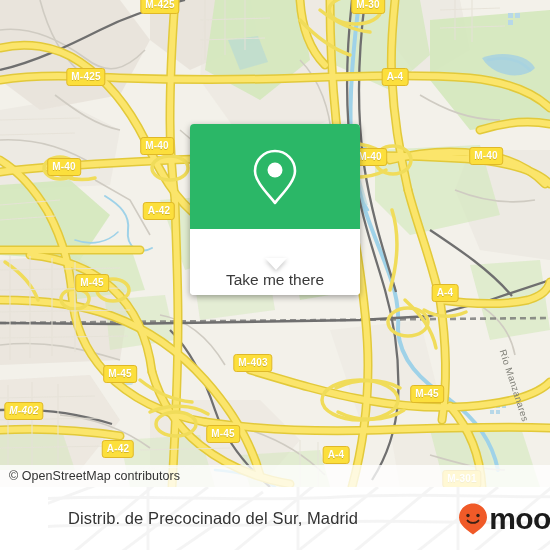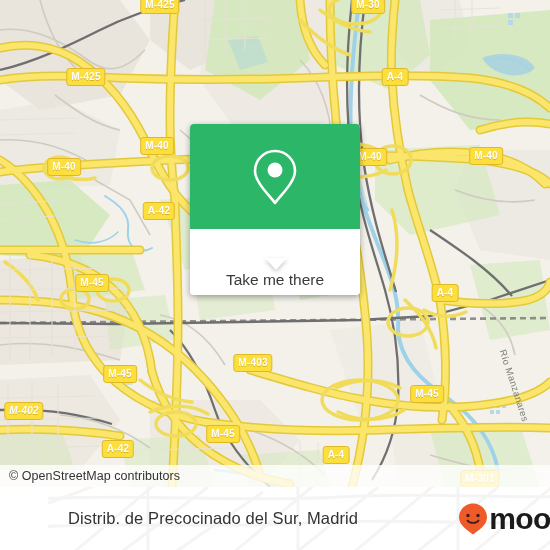--- a/index.html
+++ b/index.html
@@ -315,21 +315,21 @@
         <div class="shield" style="left: 159px; top: 211px;">A-42</div>
         <div class="shield" style="left: 445px; top: 293px;">A-4</div>
         <div class="shield" style="left: 92px; top: 283px;">M-45</div>
         <div class="shield" style="left: 120px; top: 374px;">M-45</div>
         <div class="shield" style="left: 221px; top: 363px; margin-left: 32px;">M-403</div>
         <div class="shield" style="left: 24px; top: 411px; font-style: italic;">M-402</div>
         <div class="shield" style="left: 427px; top: 394px;">M-45</div>
         <div class="shield" style="left: 223px; top: 434px;">M-45</div>
         <div class="shield" style="left: 118px; top: 449px;">A-42</div>
         <div class="shield" style="left: 336px; top: 455px;">A-4</div>
-        <div class="shield" style="left: 480px; top: 479px;">M-301</div>
+        <div class="shield" style="left: 462px; top: 479px;">M-301</div>
       </div>
 
     <div id="waterlabels">
         <div class="rivlabel" style="left: 508px; top: 348px; transform: rotate(72deg);">Río Manzanares</div>
       </div>
 
     <div class="attrib">
       <span>© OpenStreetMap contributors</span>
     </div>
   </div>

